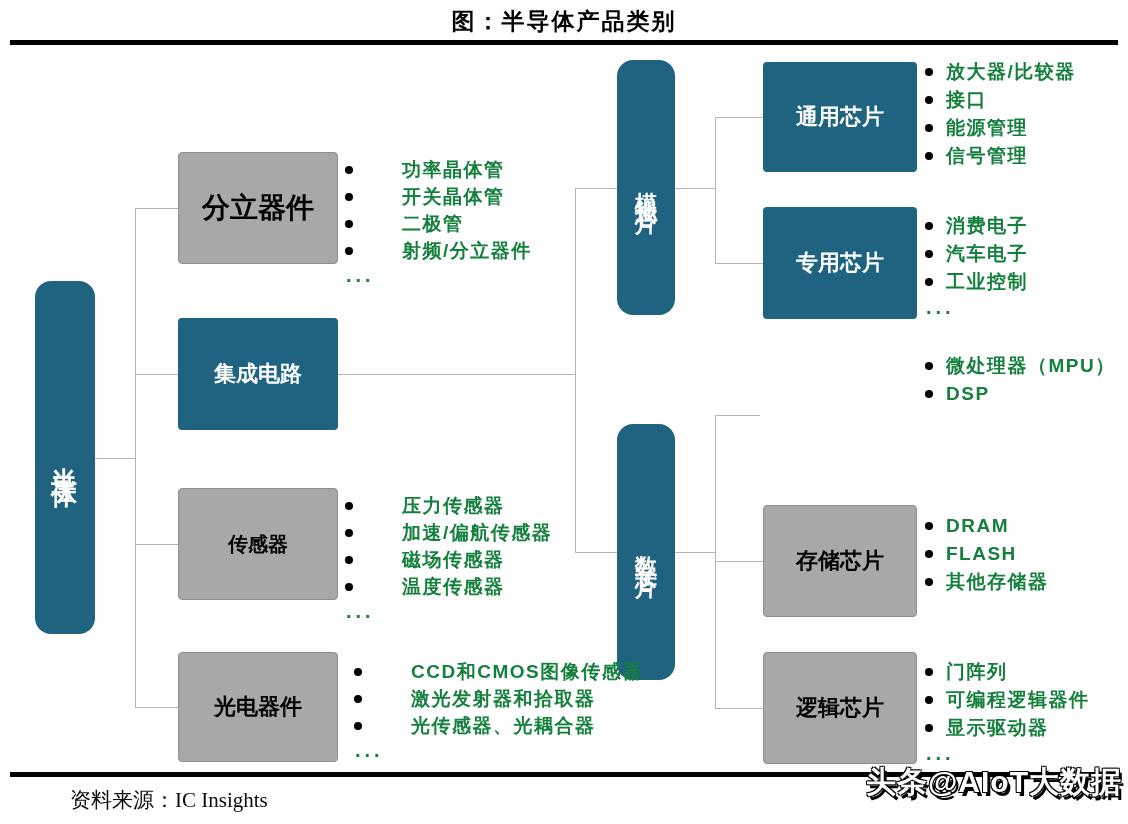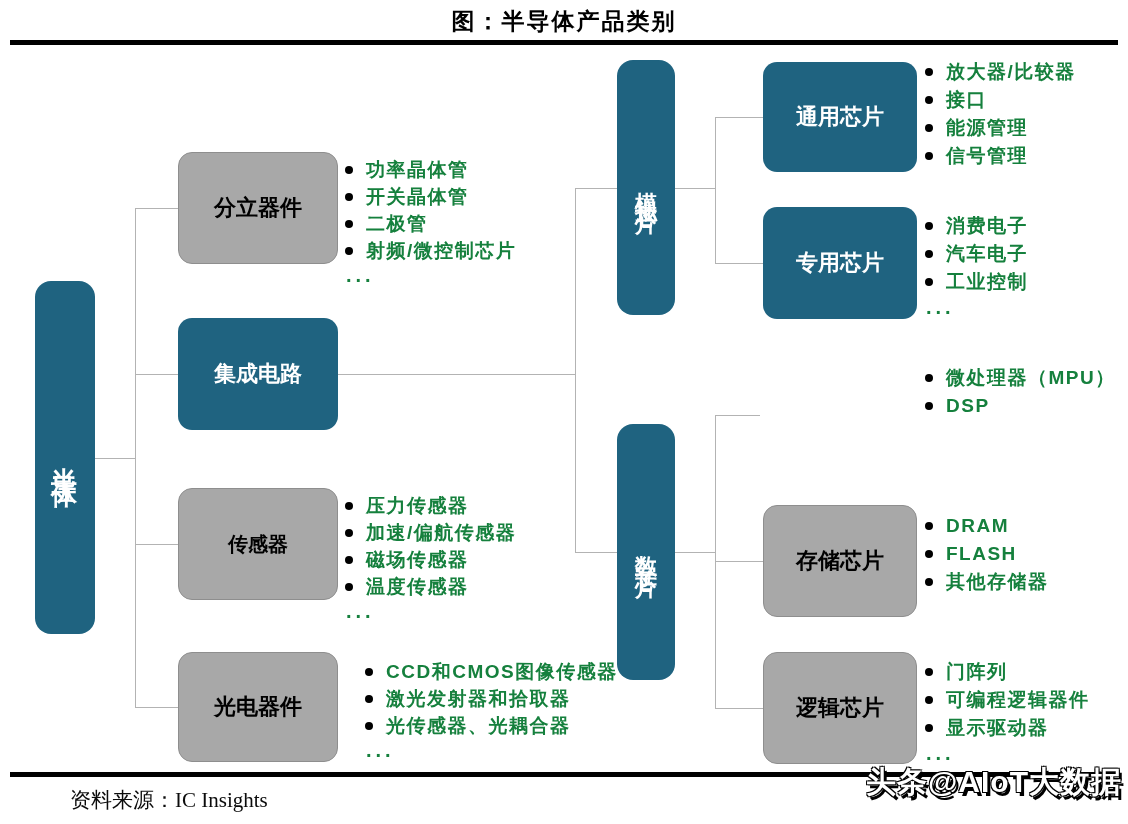--- a/index.html
+++ b/index.html
@@ -11,32 +11,32 @@
   .title{
     position:absolute; left:0; right:0; top:6px; text-align:center;
     font-size:23px; font-weight:bold; color:#000; letter-spacing:2px;
   }
   .rule{ position:absolute; left:10px; width:1108px; height:5px; background:#000; }
   .rule.top{ top:40px; }
   .rule.bottom{ top:772px; }
 
   .node{
     position:absolute; display:flex; align-items:center; justify-content:center;
-    border-radius:14px; font-weight:bold; text-align:center; box-sizing:border-box;
+    border-radius:4px; font-weight:bold; text-align:center; box-sizing:border-box;
   }
   .node.teal{ background:var(--teal); color:#fff; }
   .node.gray{ background:var(--gray); color:#000; border:1px solid #8E8E8E; }
   .node .vtext{ writing-mode:vertical-rl; text-orientation:upright; letter-spacing:7px; }
 
   .hline{ position:absolute; height:1px; background:var(--line); }
   .vline{ position:absolute; width:1px;  background:var(--line); }
 
   .blist{ position:absolute; color:#15803d; font-weight:bold; }
   .brow{ display:flex; align-items:center; }
-  .blist.lh27 .brow{ height:27px; }
+  .blist.lh27 .brow{ height:27px;gap:36px; }
   .blist.lh28 .brow{ height:28px; }
   .brow .dot{ width:8px; height:8px; border-radius:50%; background:#000; margin-right:13px; flex:none; }
   .brow .btxt{ font-size:19px; letter-spacing:1.5px; white-space:nowrap; }
   .bellipsis{ font-size:20px; letter-spacing:4px; line-height:22px; padding-left:1px; }
 
   .source{
     position:absolute; left:70px; top:786px; font-size:21px; color:#0b0b0b;
     font-family:"Liberation Serif","DejaVu Serif",serif;
   }
   .watermark{
@@ -71,21 +71,21 @@
   <div class="hline" style="left:675px;top:552px;width:40px;"></div>
   <div class="vline" style="left:715px;top:415px;height:293px;"></div>
   <div class="hline" style="left:715px;top:415px;width:45px;"></div>
   <div class="hline" style="left:715px;top:561px;width:48px;"></div>
   <div class="hline" style="left:715px;top:708px;width:48px;"></div>
 
   <div class="node teal" style="left:35px;top:281px;width:60px;height:353px;border-radius:16px;font-size:26px;">
     <span class="vtext">半导体</span>
   </div>
 
-  <div class="node gray" style="left:178px;top:152px;width:160px;height:112px;font-size:22px;">
+  <div class="node gray" style="left:178px;top:152px;width:160px;height:112px;font-size:28px;">
     <span>分立器件</span>
   </div>
   <div class="node teal" style="left:178px;top:318px;width:160px;height:112px;font-size:22px;">
     <span>集成电路</span>
   </div>
   <div class="node gray" style="left:178px;top:488px;width:160px;height:112px;font-size:20px;">
     <span>传感器</span>
   </div>
   <div class="node gray" style="left:178px;top:652px;width:160px;height:110px;font-size:22px;">
     <span>光电器件</span>
@@ -119,21 +119,21 @@
     <div class="brow">
         <span class="dot"></span>
         <span class="btxt">开关晶体管</span>
       </div>
     <div class="brow">
         <span class="dot"></span>
         <span class="btxt">二极管</span>
       </div>
     <div class="brow">
         <span class="dot"></span>
-        <span class="btxt">射频/微控制芯片</span>
+        <span class="btxt">射频/分立器件</span>
       </div>
     <div class="bellipsis">...</div>
   </div>
 
   <div class="blist lh27" style="left:345px;top:492px;">
     <div class="brow">
         <span class="dot"></span>
         <span class="btxt">压力传感器</span>
       </div>
     <div class="brow">
@@ -144,21 +144,21 @@
         <span class="dot"></span>
         <span class="btxt">磁场传感器</span>
       </div>
     <div class="brow">
         <span class="dot"></span>
         <span class="btxt">温度传感器</span>
       </div>
     <div class="bellipsis">...</div>
   </div>
 
-  <div class="blist lh27" style="left:365px;top:658px;">
+  <div class="blist lh27" style="left:354px;top:658px;">
     <div class="brow">
         <span class="dot"></span>
         <span class="btxt">CCD和CMOS图像传感器</span>
       </div>
     <div class="brow">
         <span class="dot"></span>
         <span class="btxt">激光发射器和拾取器</span>
       </div>
     <div class="brow">
         <span class="dot"></span>
@@ -195,21 +195,21 @@
         <span class="dot"></span>
         <span class="btxt">汽车电子</span>
       </div>
     <div class="brow">
         <span class="dot"></span>
         <span class="btxt">工业控制</span>
       </div>
     <div class="bellipsis">...</div>
   </div>
 
-  <div class="blist lh28" style="left:925px;top:364px;">
+  <div class="blist lh28" style="left:925px;top:352px;">
     <div class="brow">
         <span class="dot"></span>
         <span class="btxt">微处理器（MPU）</span>
       </div>
     <div class="brow">
         <span class="dot"></span>
         <span class="btxt">DSP</span>
       </div>
   </div>
 

